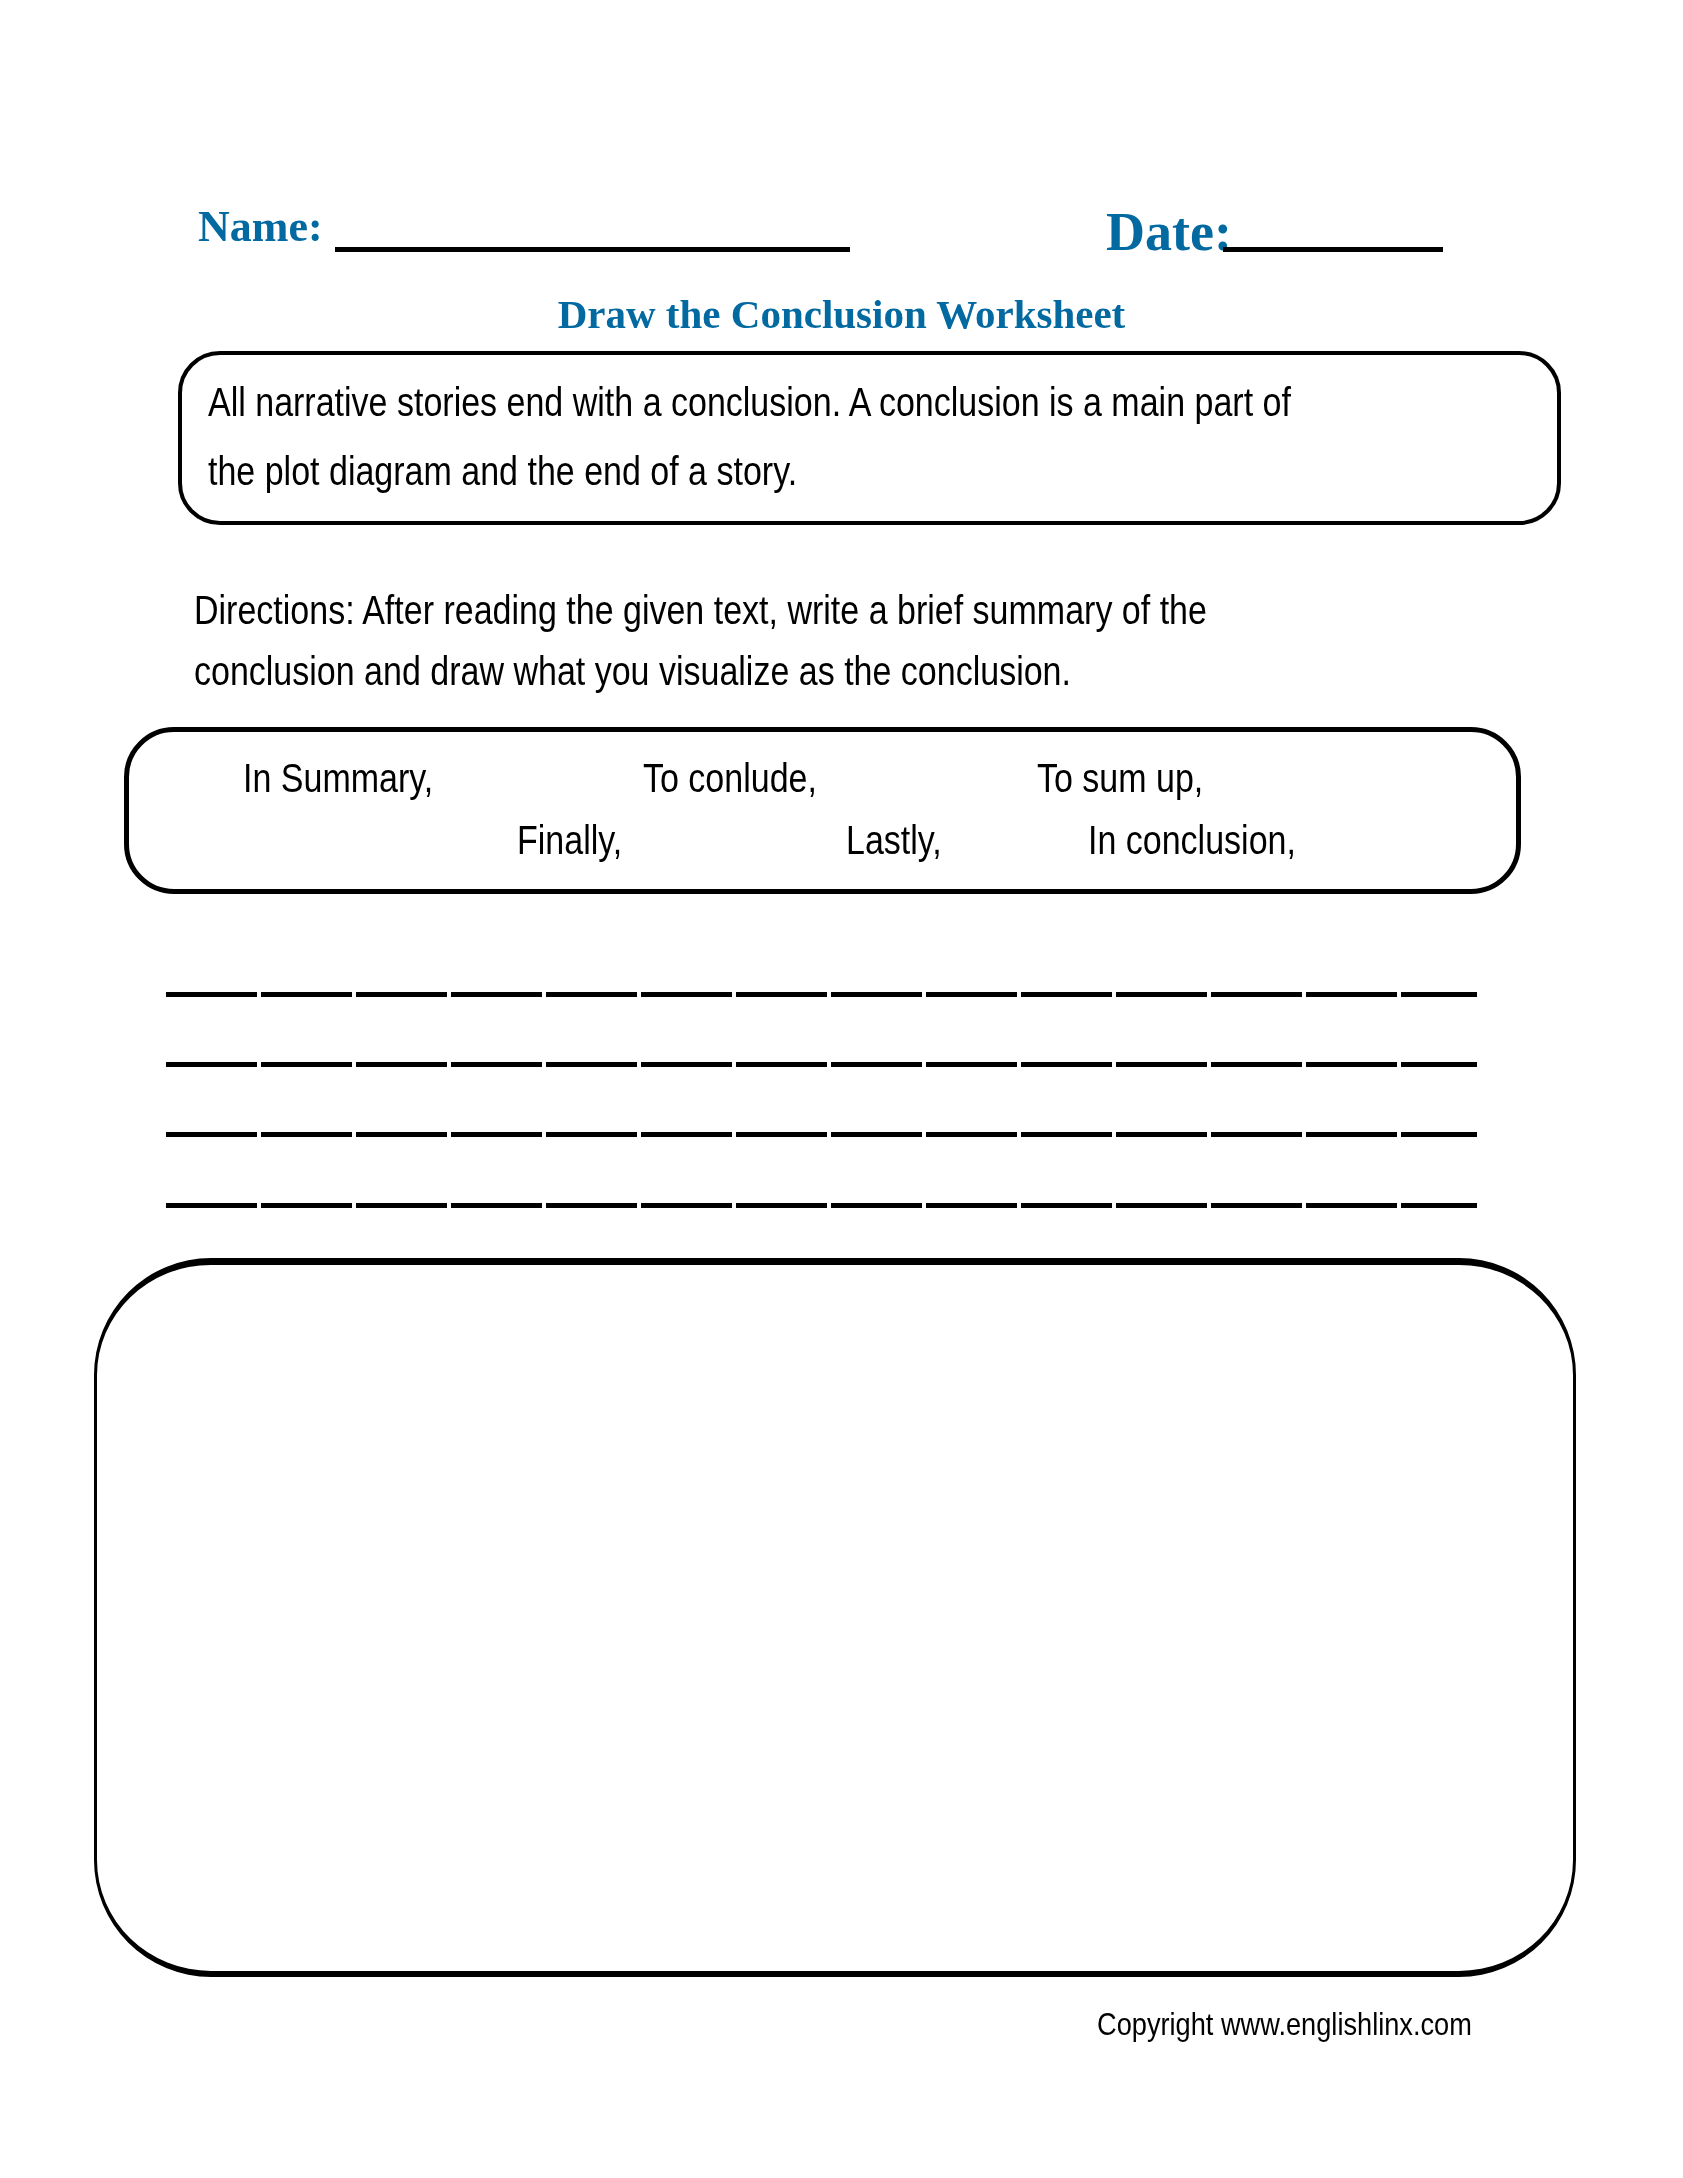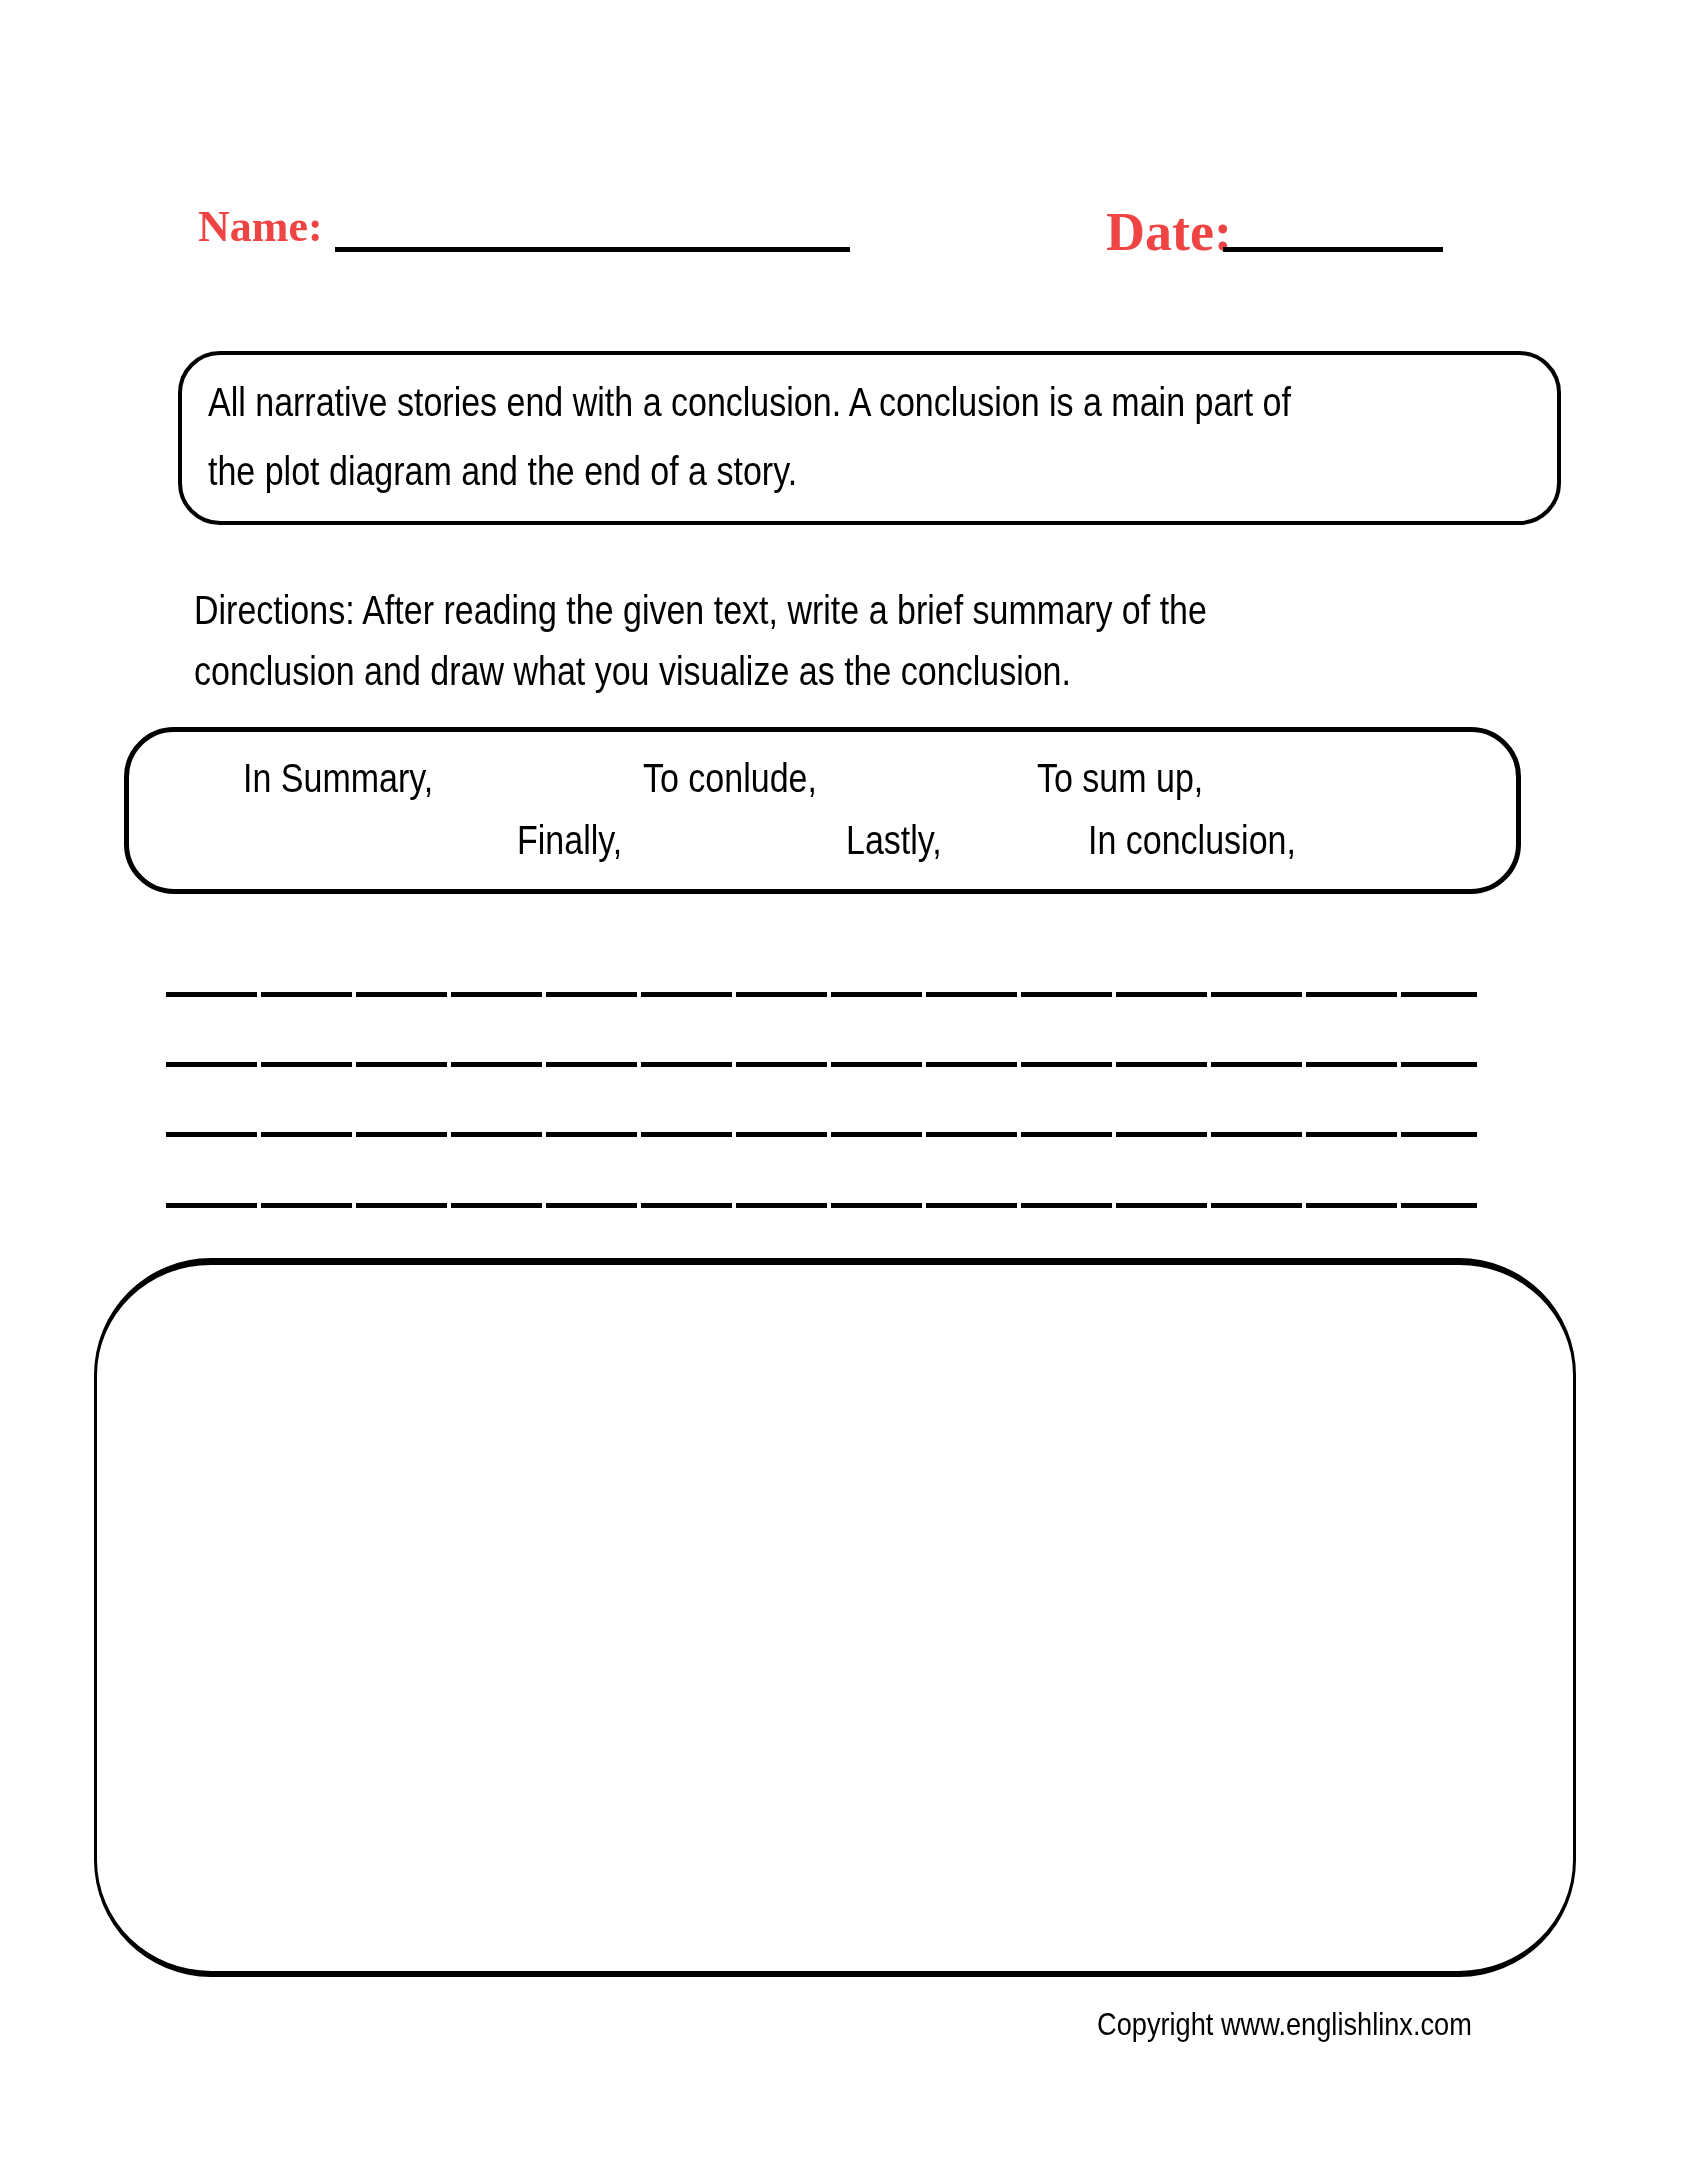--- a/index.html
+++ b/index.html
@@ -19,21 +19,21 @@
     font-size: 40px;
     line-height: 44px;
     white-space: nowrap;
     transform: scaleX(0.85);
     transform-origin: 0 0;
     color: #000;
   }
   .serifbold {
     font-family: "Liberation Serif", serif;
     font-weight: bold;
-    color: #ef4444;
+    color: #0369a1;
     white-space: nowrap;
   }
   .hline { background: #000; }
   
   .obox {
     position: absolute;
     border: 4px solid #000;
     border-radius: 42px;
     background: transparent;
     box-sizing: border-box;
@@ -65,20 +65,21 @@
 <body>
 
 <div id="page">
 
   <div class="abs serifbold" style="left:198px; top:201px; font-size:44px;">Name:</div>
   <div class="abs hline" style="left:335px; top:247px; width:515px; height:5px;"></div>
 
   <div class="abs serifbold" style="left:1106px; top:201px; font-size:54px;">Date:</div>
   <div class="abs hline" style="left:1223px; top:247px; width:220px; height:5px;"></div>
 
+  <div class="abs serifbold" style="left:0; right:0; top:290px; font-size:41px; text-align:center;">Draw the Conclusion Worksheet</div>
 
   <div class="obox" style="left:178px; top:351px; width:1383px; height:174px;"></div>
   <div class="abs cond" style="left:208px; top:380px;">All narrative stories end with a conclusion. A conclusion is a main part of</div>
   <div class="abs cond" style="left:208px; top:449px;">the plot diagram and the end of a story.</div>
 
   <div class="abs cond" style="left:194px; top:588px;">Directions: After reading the given text, write a brief summary of the</div>
   <div class="abs cond" style="left:194px; top:649px;">conclusion and draw what you visualize as the conclusion.</div>
 
   <div class="obox" id="word-bank-box" style="left:124px; top:727px; width:1397px; height:167px;"></div>
   <div class="abs cond" style="left:243px; top:756px;">In Summary,</div>

